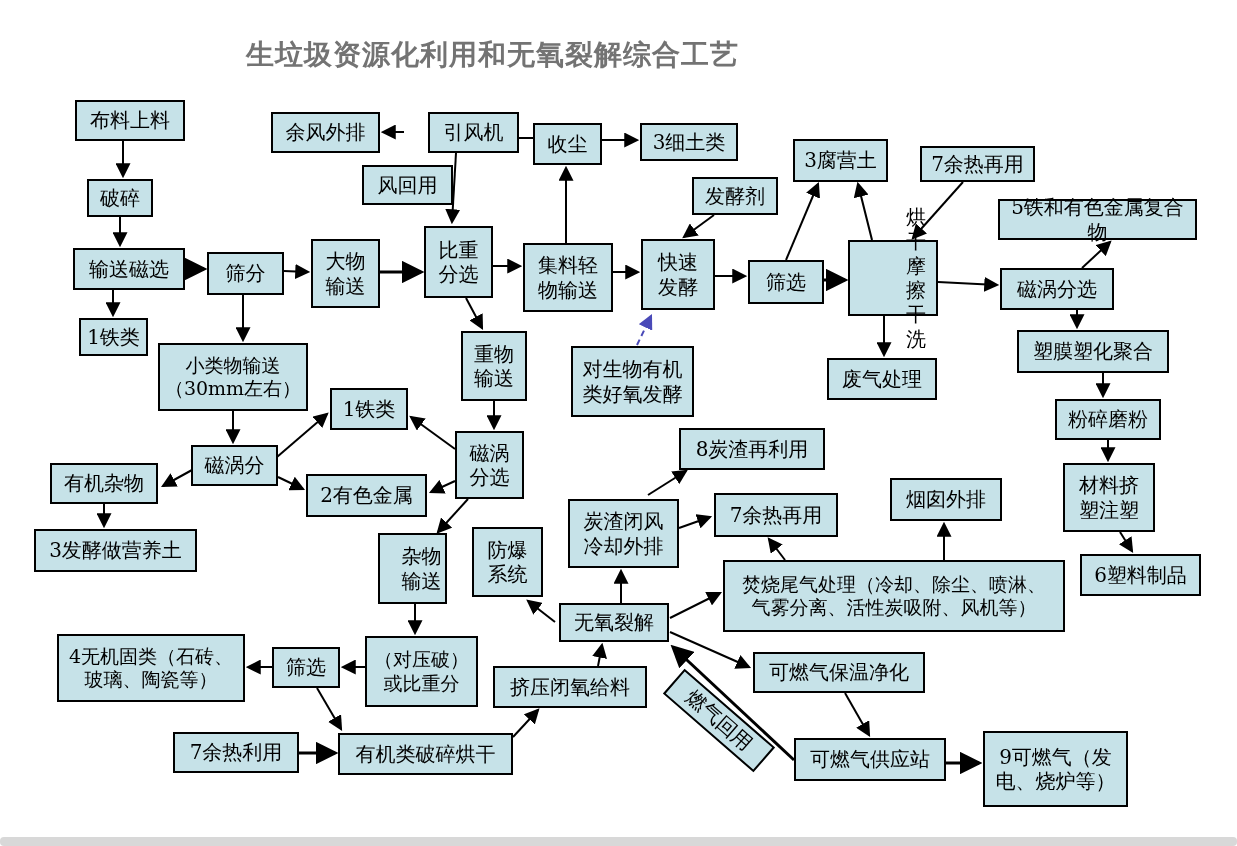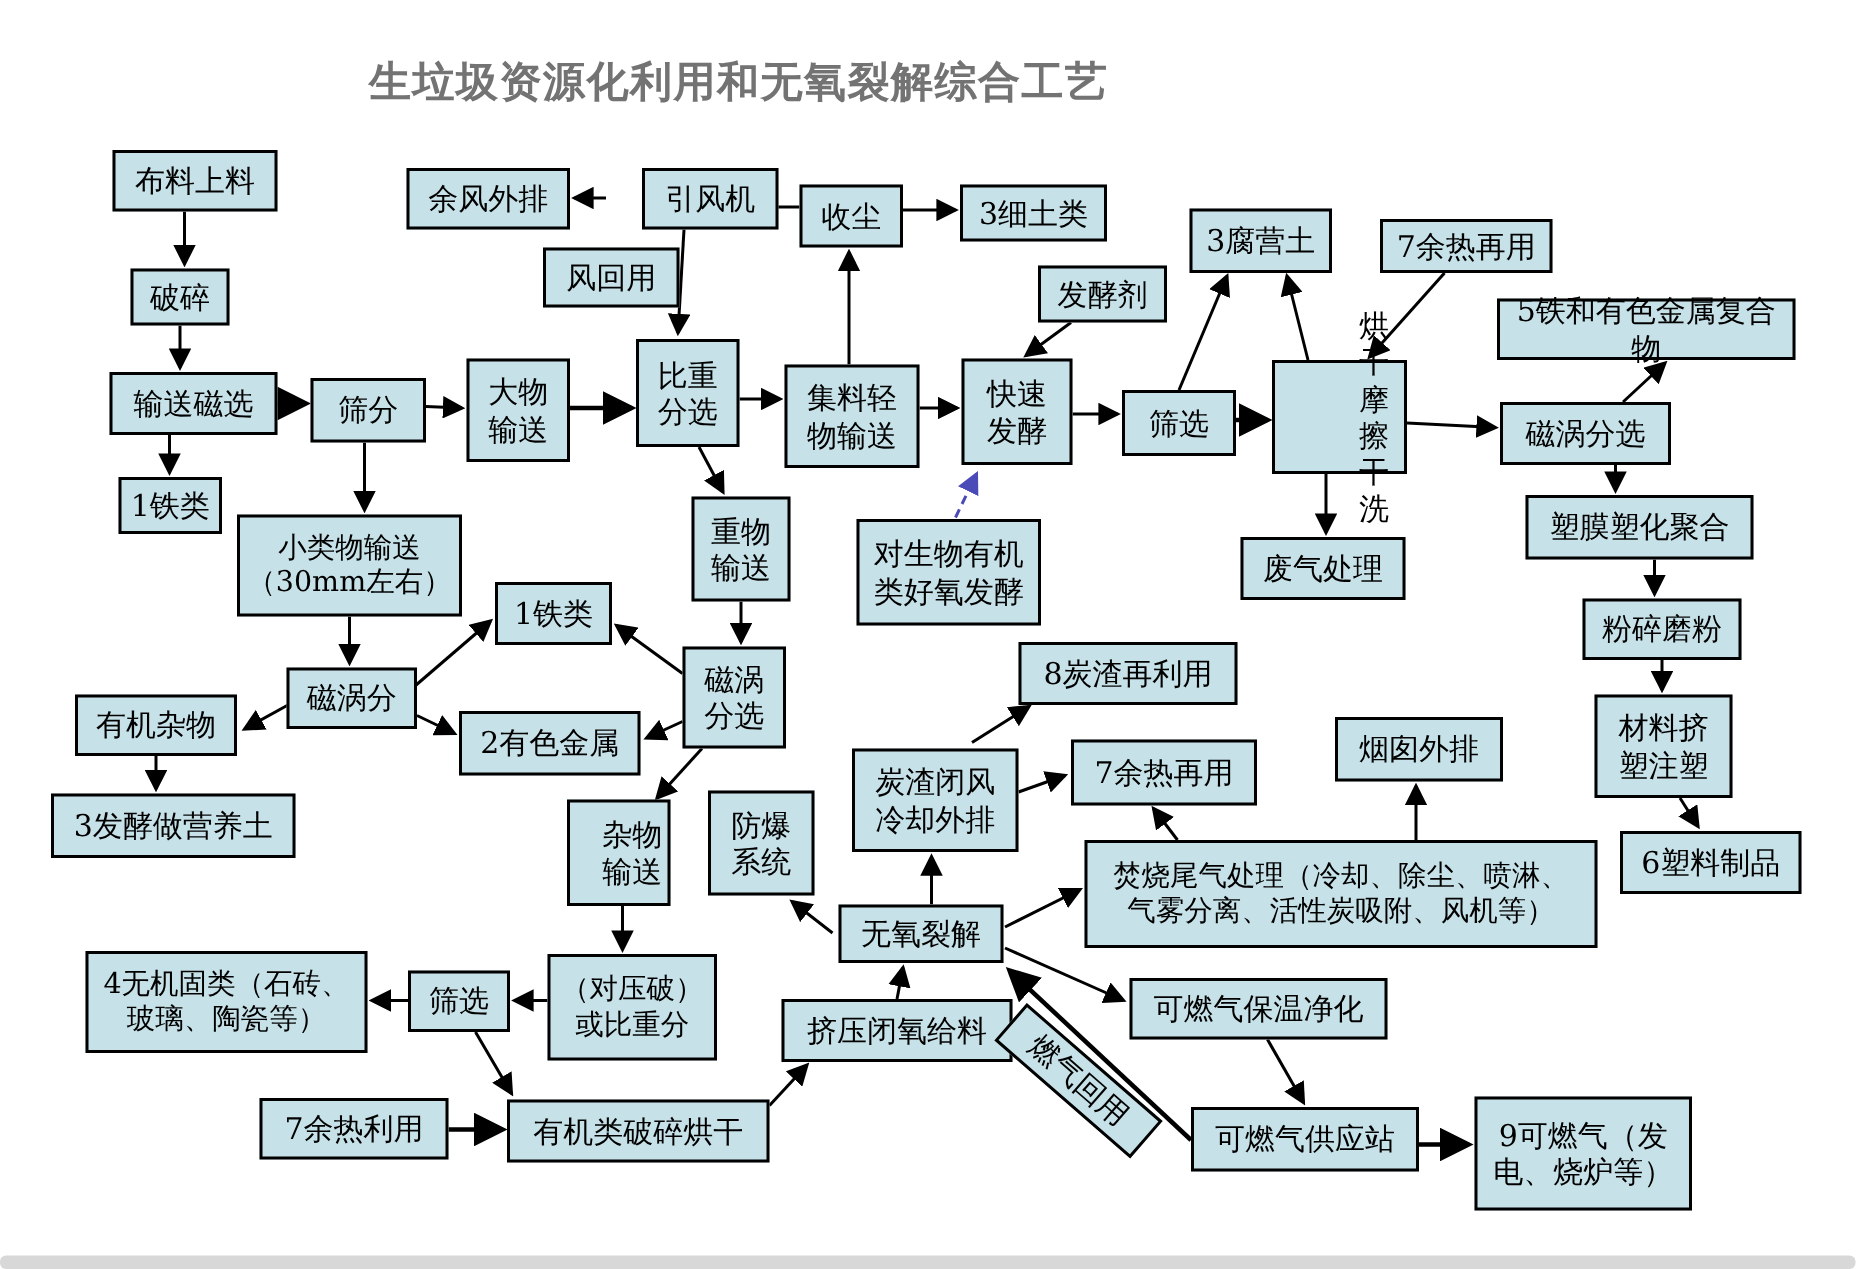--- a/index.html
+++ b/index.html
@@ -145,21 +145,21 @@
       <div class="node" style="left: 472px; top: 527px; width: 71px; height: 70px; background: rgb(198, 226, 232); border-color: rgb(0, 0, 0);">防爆
 系统</div>
       <div class="node" style="left: 559px; top: 603px; width: 110px; height: 39px; background: rgb(198, 226, 232); border-color: rgb(0, 0, 0);">无氧裂解</div>
       <div class="node" style="left: 378px; top: 533px; width: 69px; height: 71px; background: rgb(198, 226, 232); border-color: rgb(0, 0, 0); padding-left: 20px;">杂物
 输送</div>
       <div class="node" style="left: 365px; top: 636px; width: 113px; height: 71px; background: rgb(198, 226, 232); border-color: rgb(0, 0, 0); font-size: 19px;">（对压破）
 或比重分</div>
       <div class="node" style="left: 272px; top: 647px; width: 68px; height: 41px; background: rgb(198, 226, 232); border-color: rgb(0, 0, 0);">筛选</div>
       <div class="node" style="left: 57px; top: 634px; width: 188px; height: 68px; background: rgb(198, 226, 232); border-color: rgb(0, 0, 0); font-size: 19px;">4无机固类（石砖、
 玻璃、陶瓷等）</div>
-      <div class="node" style="left: 493px; top: 666px; width: 154px; height: 42px; background: rgb(198, 226, 232); border-color: rgb(0, 0, 0); margin-left: 28px;">挤压闭氧给料</div>
+      <div class="node" style="left: 493px; top: 666px; width: 154px; height: 42px; background: rgb(198, 226, 232); border-color: rgb(0, 0, 0);">挤压闭氧给料</div>
       <div class="node" style="left: 173px; top: 732px; width: 126px; height: 41px; background: rgb(198, 226, 232); border-color: rgb(0, 0, 0);">7余热利用</div>
       <div class="node" style="left: 338px; top: 733px; width: 175px; height: 42px; background: rgb(198, 226, 232); border-color: rgb(0, 0, 0);">有机类破碎烘干</div>
       <div class="node" style="left: 753px; top: 652px; width: 172px; height: 41px; background: rgb(198, 226, 232); border-color: rgb(0, 0, 0);">可燃气保温净化</div>
       <div class="node" style="left: 659px; top: 704px; width: 120px; height: 33px; background: rgb(198, 226, 232); border-color: rgb(0, 0, 0); transform: rotate(41deg);">燃气回用</div>
       <div class="node" style="left: 794px; top: 738px; width: 152px; height: 43px; background: rgb(198, 226, 232); border-color: rgb(0, 0, 0);">可燃气供应站</div>
       <div class="node" style="left: 983px; top: 731px; width: 145px; height: 76px; background: rgb(198, 226, 232); border-color: rgb(0, 0, 0);">9可燃气（发
 电、烧炉等）</div>
     </div>
   <div id="footer-bar" style="background: rgb(216, 216, 216);"></div>
 </div>

